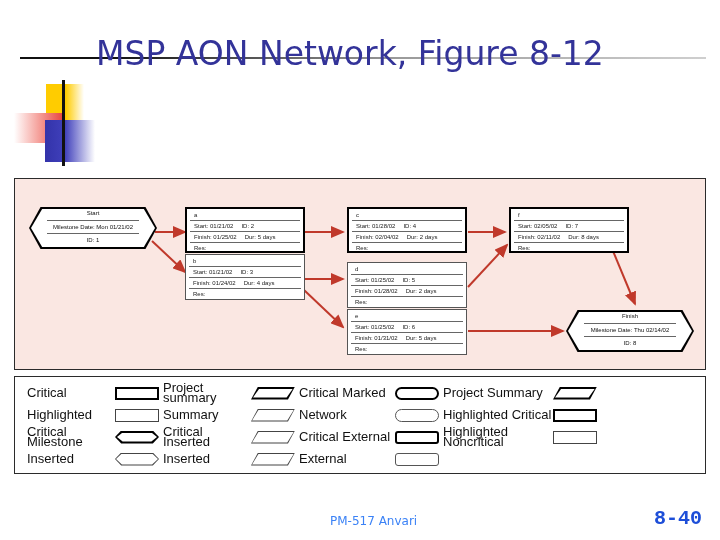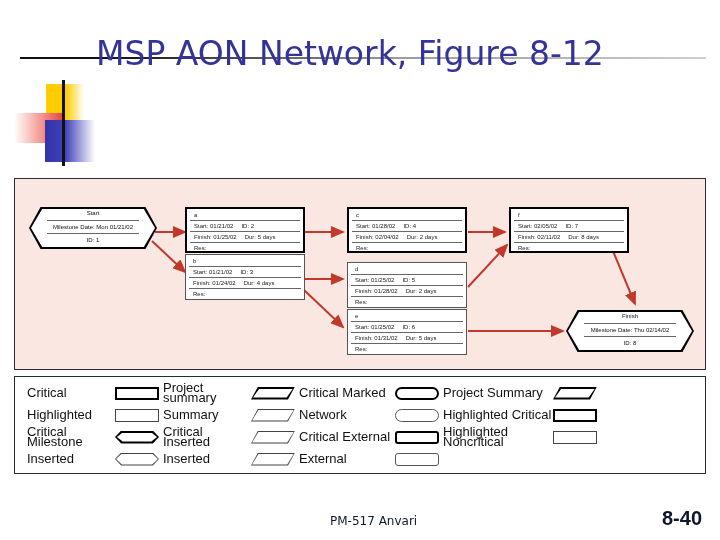--- a/index.html
+++ b/index.html
@@ -225,30 +225,30 @@
   .sw-round-bold { width: 44px; height: 13px; border: 2px solid #000; border-radius: 7px; background: #fff; box-sizing: border-box; }
   .sw-round-thin { width: 44px; height: 13px; border: 1px solid #555; border-radius: 7px; background: #fff; box-sizing: border-box; }
   .sw-rrect-bold { width: 44px; height: 13px; border: 2px solid #000; border-radius: 3px; background: #fff; box-sizing: border-box; }
   .sw-rrect-thin { width: 44px; height: 13px; border: 1px solid #555; border-radius: 3px; background: #fff; box-sizing: border-box; }
 
   
   #footer-course {
     position: absolute;
     left: 330px; top: 514px;
     font-size: 12px;
-    color: #0f172a;
+    color: #3b82f6;
     font-family: "DejaVu Sans", sans-serif;
   }
   #footer-page {
     position: absolute;
     right: 18px; top: 507px;
     font-size: 20px;
     font-weight: bold;
-    color: #0f172a;
-    font-family: Liberation Sans, sans-serif;
+    color: #1d4ed8;
+    font-family: Liberation Mono, monospace;
   }
 </style>
 </head>
 <body>
 
 <div id="slide-header">
   <div id="logo-mark">
     <div class="sq-yellow"></div>
     <div class="sq-red"></div>
     <div class="sq-blue"></div>

